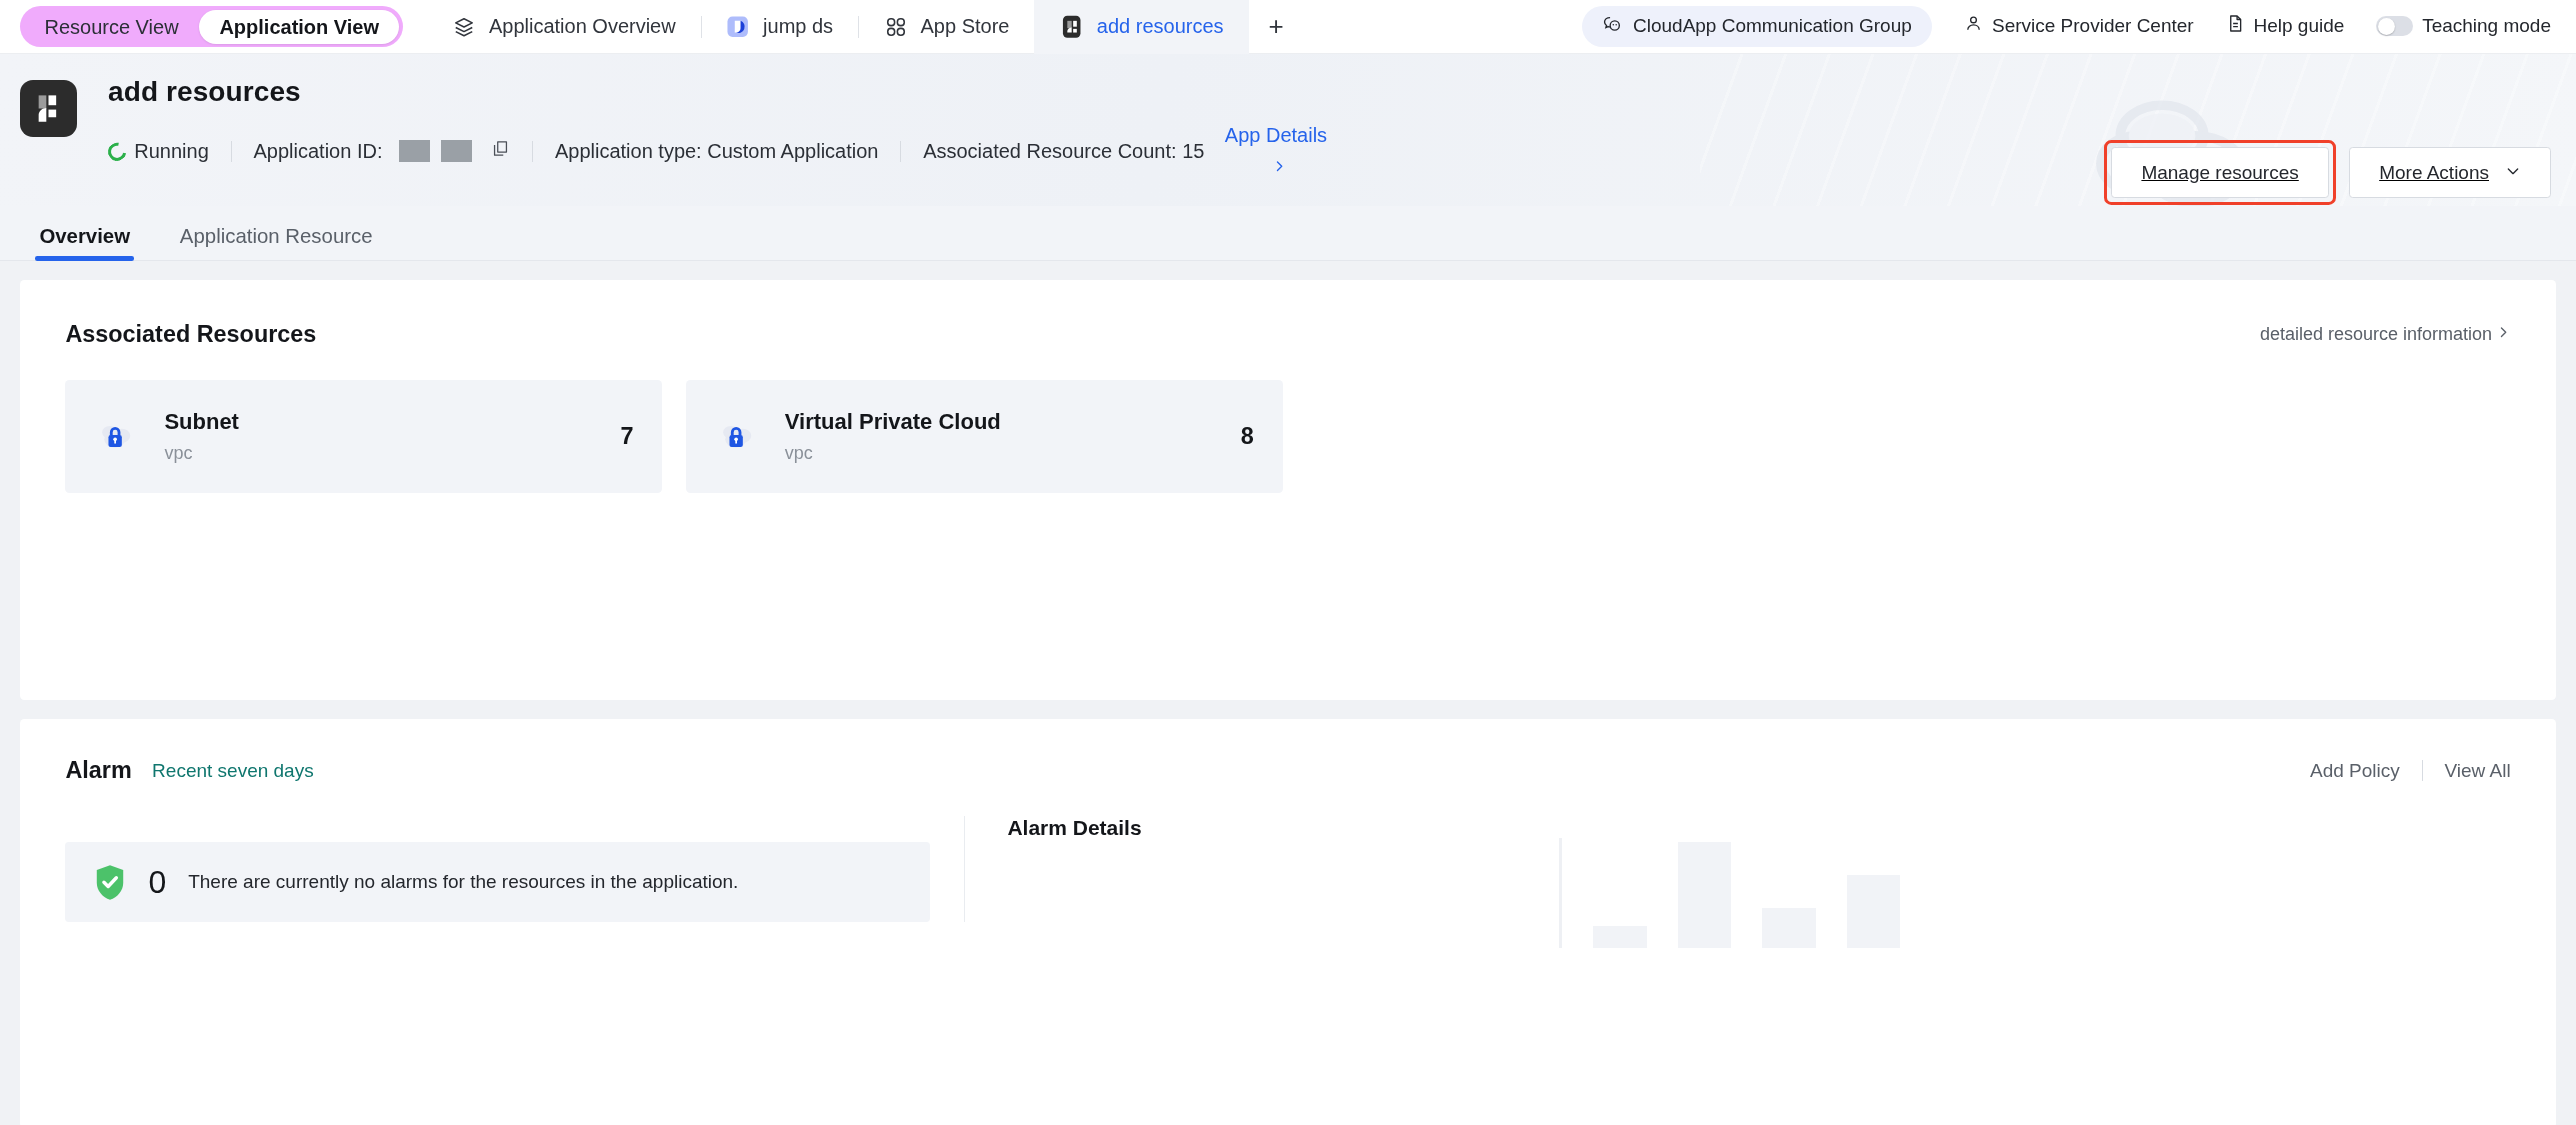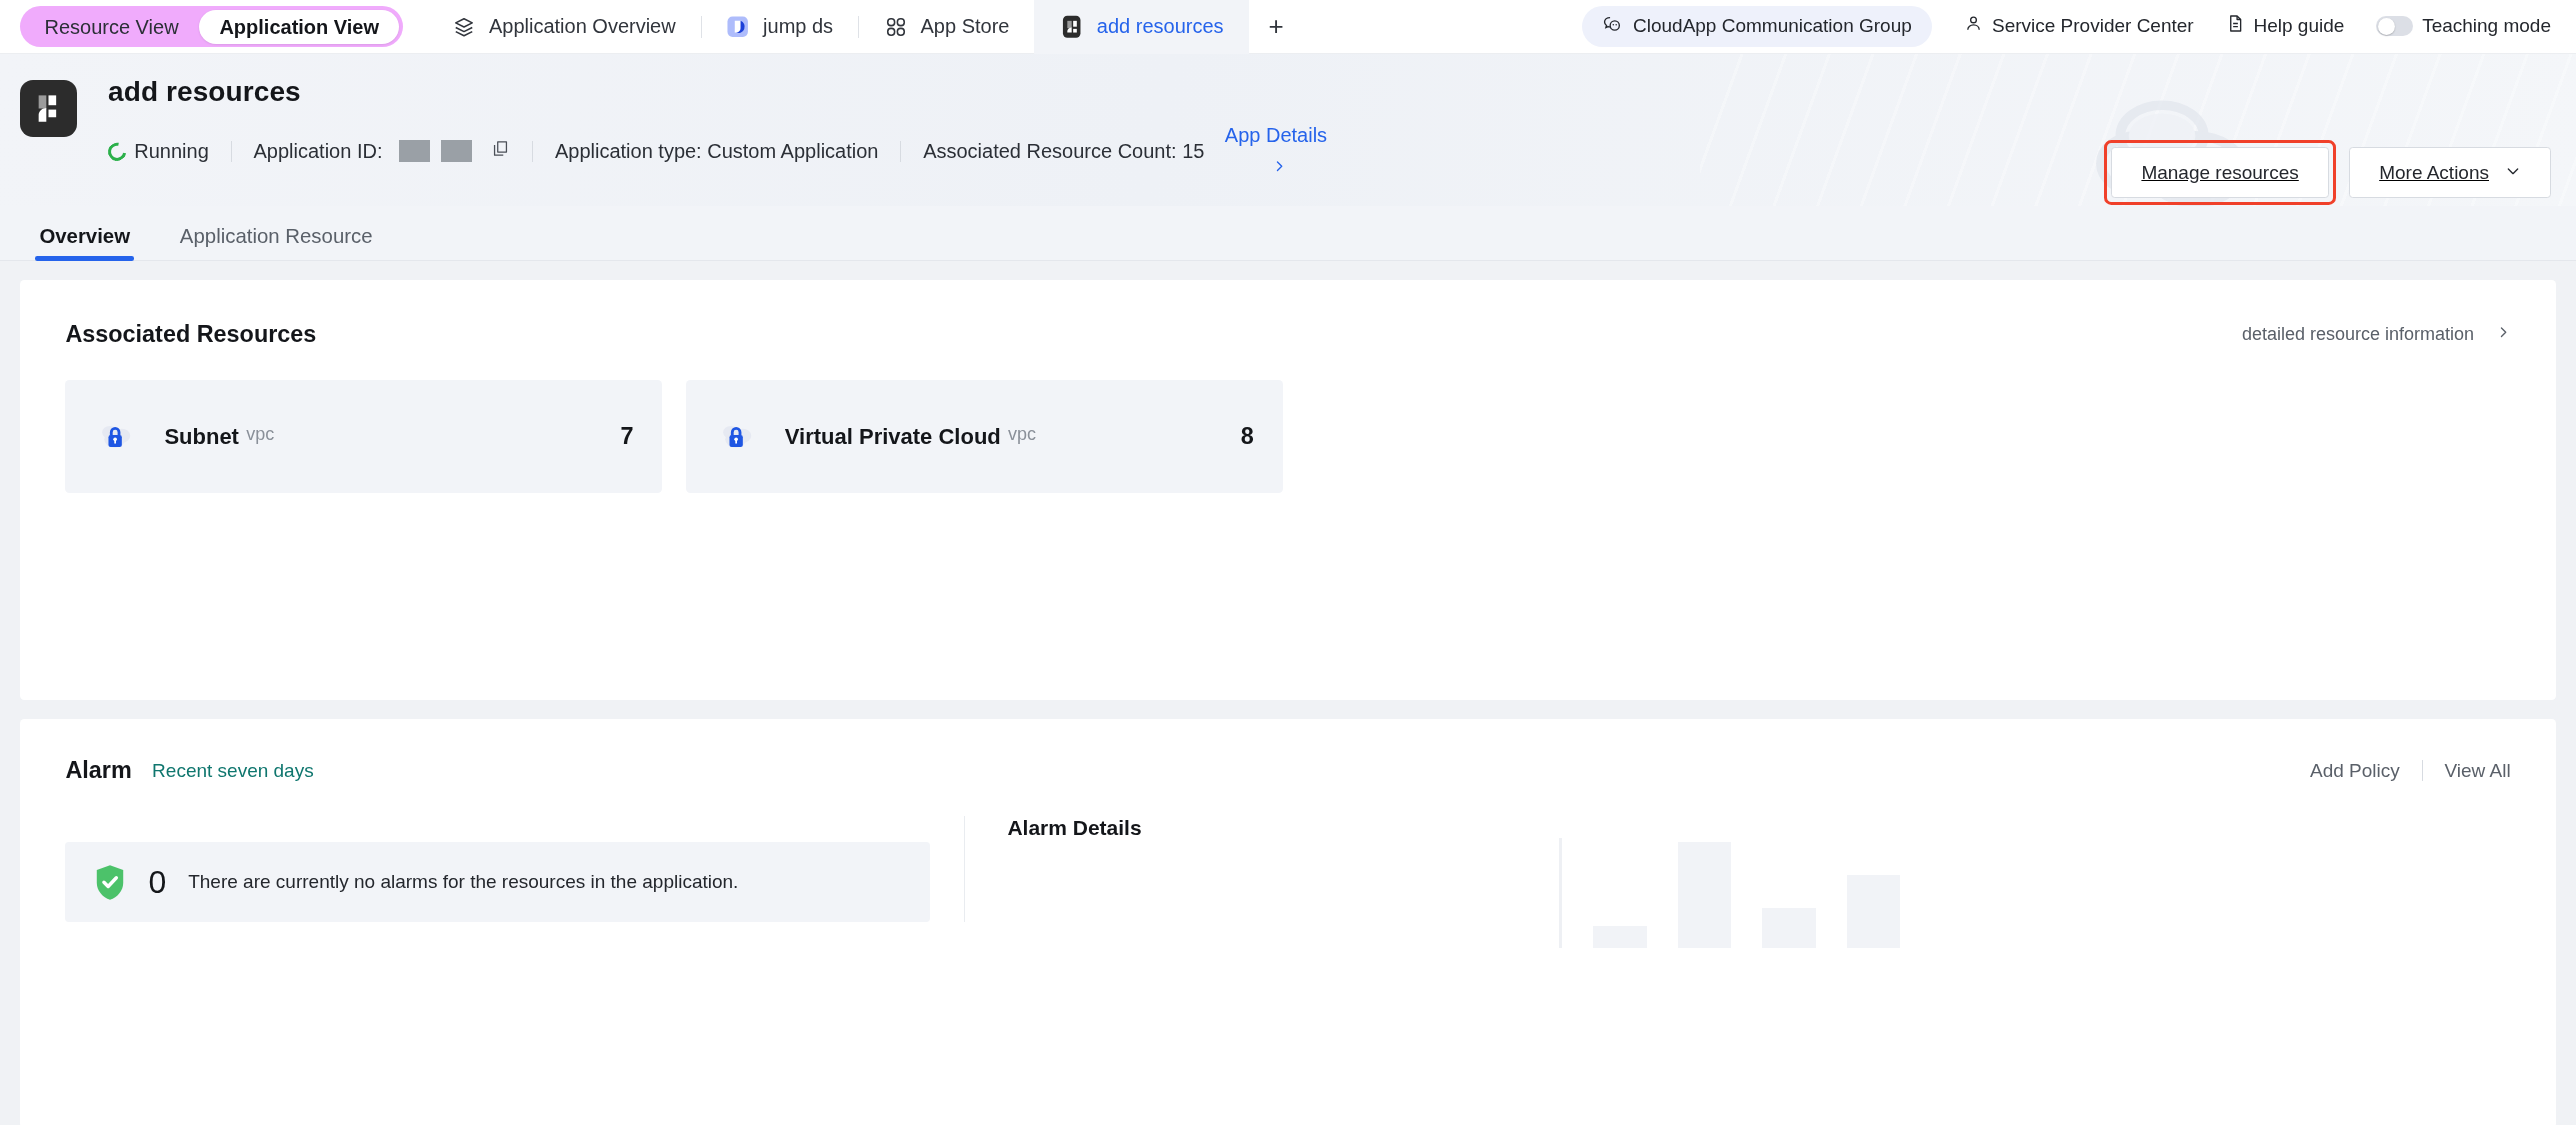--- a/index.html
+++ b/index.html
@@ -223,35 +223,35 @@
     margin: 19px 20.4px 0 20.4px;
     border-radius: 4.4px;
     position: relative;
   }
   .card-res { height: 420px; padding: 41px 45px 0 45px; }
   .card-head { display: flex; align-items: center; }
   .section-title { font-size: 23.4px; font-weight: bold; color: #14161a; }
   .head-link {
     margin-left: auto;
     font-size: 18px; color: #5a6069;
-    display: flex; align-items: center; gap: 22px;
+    display: flex; align-items: center; gap: 4px;
     cursor: pointer;
   }
 
   .res-grid { display: flex; gap: 23.4px; margin-top: 32px; }
   .res-card {
     width: 597px; height: 113px;
     background: #f2f4f8;
     border-radius: 4.4px;
     display: flex; align-items: center;
     padding: 0 29px 0 28px;
     cursor: pointer;
   }
   .res-ico { width: 45px; height: 45px; flex: none; margin-right: 26px; }
-  .res-text { display: flex; flex-direction: row; gap: 7.3px; }
+  .res-text { display: flex; flex-direction: column; gap: 7.3px; }
   .res-name { font-size: 22px; font-weight: bold; color: #14161a; }
   .res-sub { font-size: 18px; color: #8a9099; }
   .res-count { margin-left: auto; font-size: 23.4px; font-weight: bold; color: #14161a; }
 
   .card-alarm { height: 409px; padding: 38px 45px 0 45px; overflow: hidden; }
   .alarm-head { display: flex; align-items: center; }
   .alarm-sub { font-size: 19px; color: #0f766e; margin-left: 20.4px; text-align: right; }
   .alarm-links { margin-left: auto; display: flex; align-items: center; font-size: 19px; color: #5a6069; }
   .alarm-links .lk { cursor: pointer; }
   .alarm-links .vsep { width: 0.7px; height: 20.4px; background: #d7dbe1; margin: 0 22px; }

